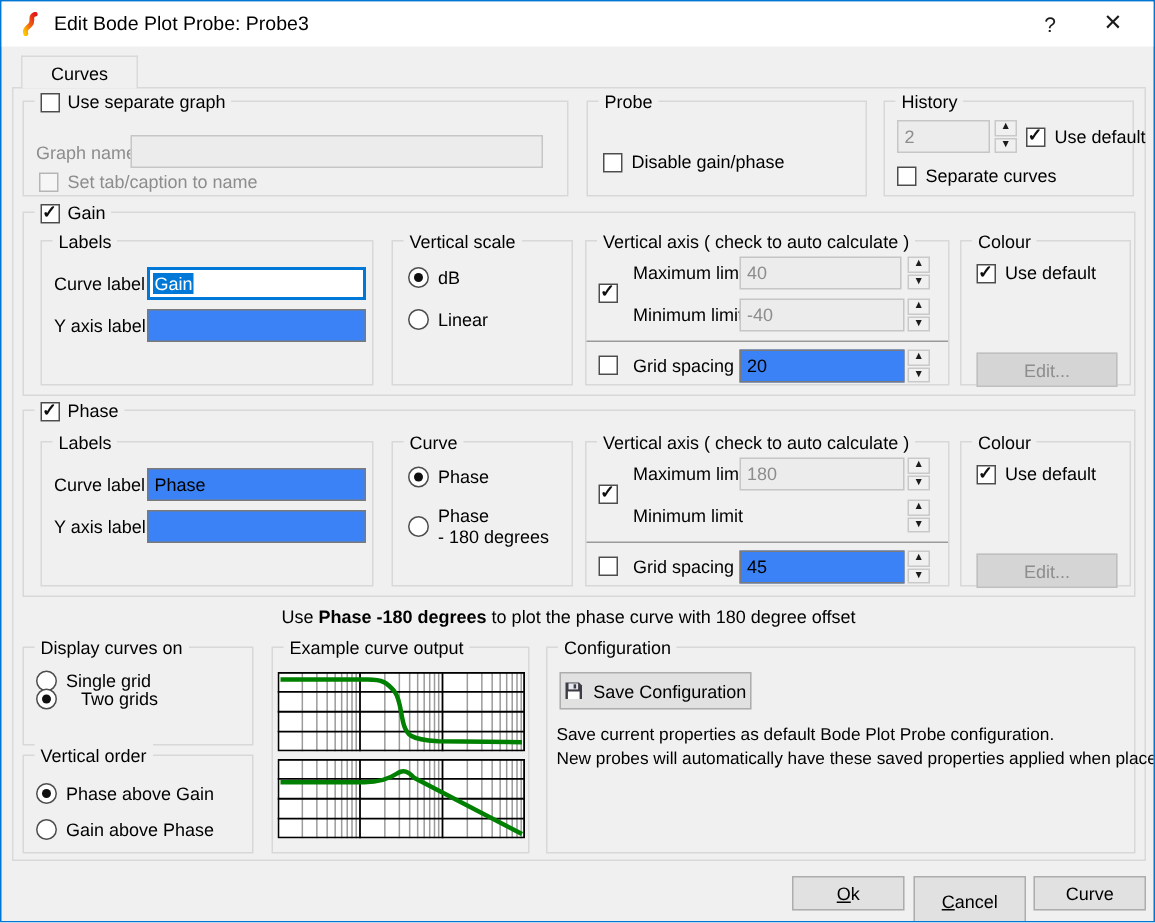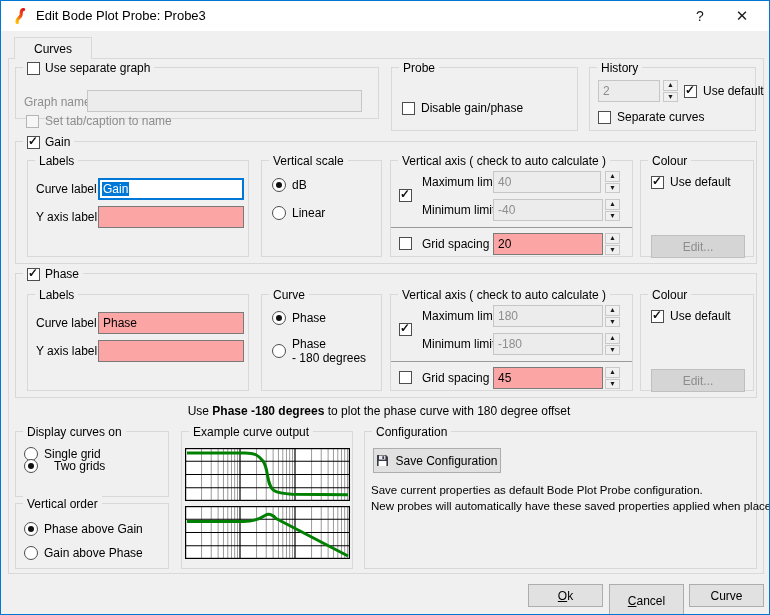--- a/index.html
+++ b/index.html
@@ -23,21 +23,21 @@
   .cb.dis{border-color:#b5b5b5;background:#f6f6f6;}
 
   .radio{width:14px;height:14px;border:1px solid #4d4d4d;border-radius:50%;background:#fff;display:inline-block;position:relative;box-sizing:border-box;flex:none;}
   .radio.sel::after{content:"";position:absolute;left:3px;top:3px;width:6px;height:6px;border-radius:50%;background:#101010;}
 
   .row{position:absolute;display:flex;align-items:center;gap:6px;white-space:nowrap;}
   .lab{white-space:nowrap;}
   .lab.dis{color:#8d8d8d;}
   .abslab{position:absolute;white-space:nowrap;}
 
-  .txt{position:absolute;box-sizing:border-box;height:22px;border:1px solid #7a7a7a;background:#fca5a5;font:12px "Liberation Sans",sans-serif;padding:0 4px;color:#000;outline:none;}
+  .txt{position:absolute;box-sizing:border-box;height:22px;border:1px solid #7a7a7a;background:#3b82f6;font:12px "Liberation Sans",sans-serif;padding:0 4px;color:#000;outline:none;}
   .txt.dis{background:#ececec;border-color:#c6c6c6;color:#8d8d8d;}
 
   .fakeinput{position:absolute;box-sizing:border-box;height:22px;border:2px solid #0078d7;background:#fff;display:flex;align-items:center;padding:0 2px;}
   .selection{background:#0078d7;color:#fff;padding:0 1px;}
 
   .spin{position:absolute;width:15px;height:22px;display:flex;flex-direction:column;gap:1px;}
   .sb{flex:1;background:#f0f0f0;border:1px solid #c9c9c9;box-sizing:border-box;font-size:7px;line-height:8px;text-align:center;color:#1c1c1c;overflow:hidden;}
 
   .btn{position:absolute;box-sizing:border-box;background:#e1e1e1;border:1px solid #adadad;text-align:center;font:12px "Liberation Sans",sans-serif;display:flex;align-items:center;justify-content:center;gap:6px;}
   .btn.dis{background:#d5d5d5;border-color:#bfbfbf;color:#8d8d8d;margin-top:32px;}
@@ -64,21 +64,21 @@
       <path d="M10.5,1.5 C6.2,2.5 9.8,6 7.2,8.6 C4.8,11 3.2,11.5 4.2,14.5" stroke="url(#lg)" stroke-width="3.2" fill="none" stroke-linecap="round"></path>
     </svg>
     <span class="apptitle">Edit Bode Plot Probe: Probe3</span>
     <span class="capbtn helpbtn">?</span>
     <span class="capbtn closebtn">✕</span>
   </div>
 
   <div class="tab">Curves</div>
   <div class="panel"></div>
 
-  <div class="group" style="left:14px;top:66px;width:364px;height:52px;">
+  <div class="group" style="left:14px;top:66px;width:364px;height:64px;">
     <div class="gtitle">
       <span class="cb"></span>
       <span class="lab">Use separate graph</span>
     </div>
     <span class="abslab lab dis" style="left:8px;top:27px;">Graph name</span>
     <input class="txt dis" style="left: 71px; top: 22px; width: 275px;" value="">
     <div class="row" style="left:10px;top:46px;">
       <span class="cb dis"></span>
       <span class="lab dis">Set tab/caption to name</span>
     </div>
@@ -236,21 +236,20 @@
       <span class="cb checked" style="position:absolute;left:8px;top:28px;">
           <span class="mark">✓</span>
         </span>
       <span class="abslab lab" style="left:31px;top:14px;">Maximum limit</span>
       <input class="txt dis" style="left: 102px; top: 10px; width: 110px;" value="180">
       <div class="spin" style="left:214px;top:10px;">
         <span class="sb">▲</span>
         <span class="sb">▼</span>
       </div>
       <span class="abslab lab" style="left:31px;top:42px;">Minimum limit</span>
-      <input class="txt dis" style="left: 102px; top: 38px; width: 110px;" value="-180">
       <div class="spin" style="left:214px;top:38px;">
         <span class="sb">▲</span>
         <span class="sb">▼</span>
       </div>
       <div class="hr" style="left:0;top:66px;width:241px;"></div>
       <span class="cb" style="position:absolute;left:8px;top:76px;"></span>
       <span class="abslab lab" style="left:31px;top:76px;">Grid spacing</span>
       <input class="txt" style="left: 102px; top: 72px; width: 110px;" value="45">
       <div class="spin" style="left:214px;top:72px;">
         <span class="sb">▲</span>

